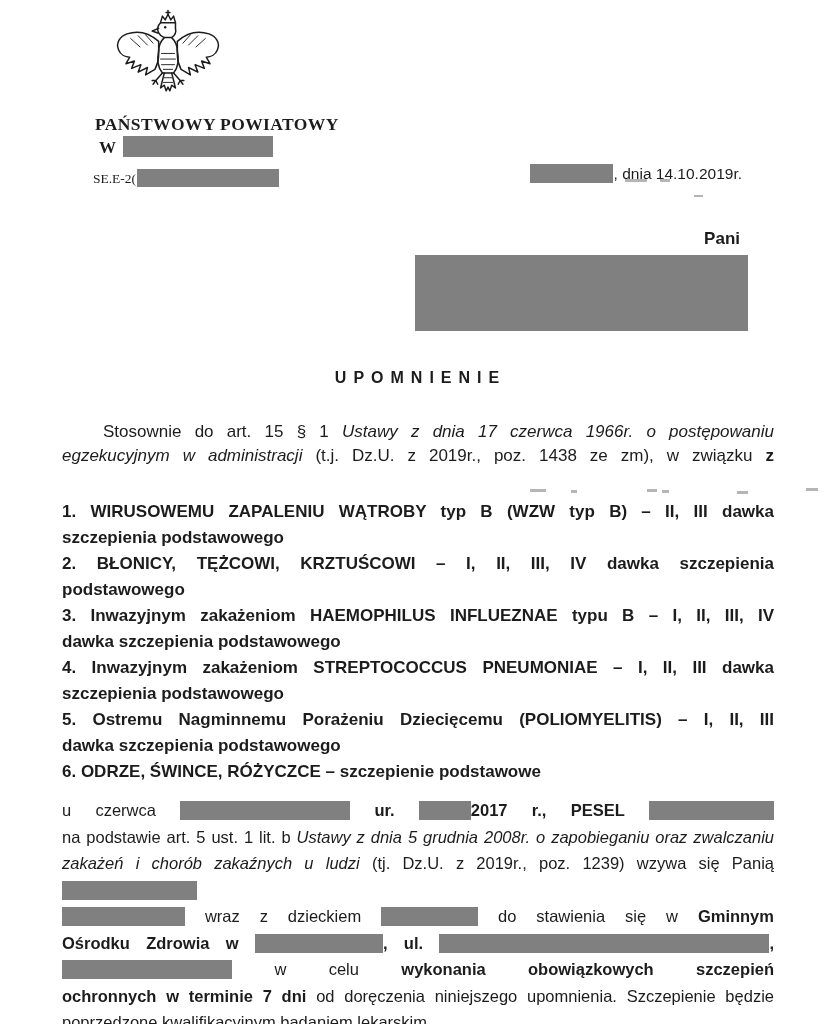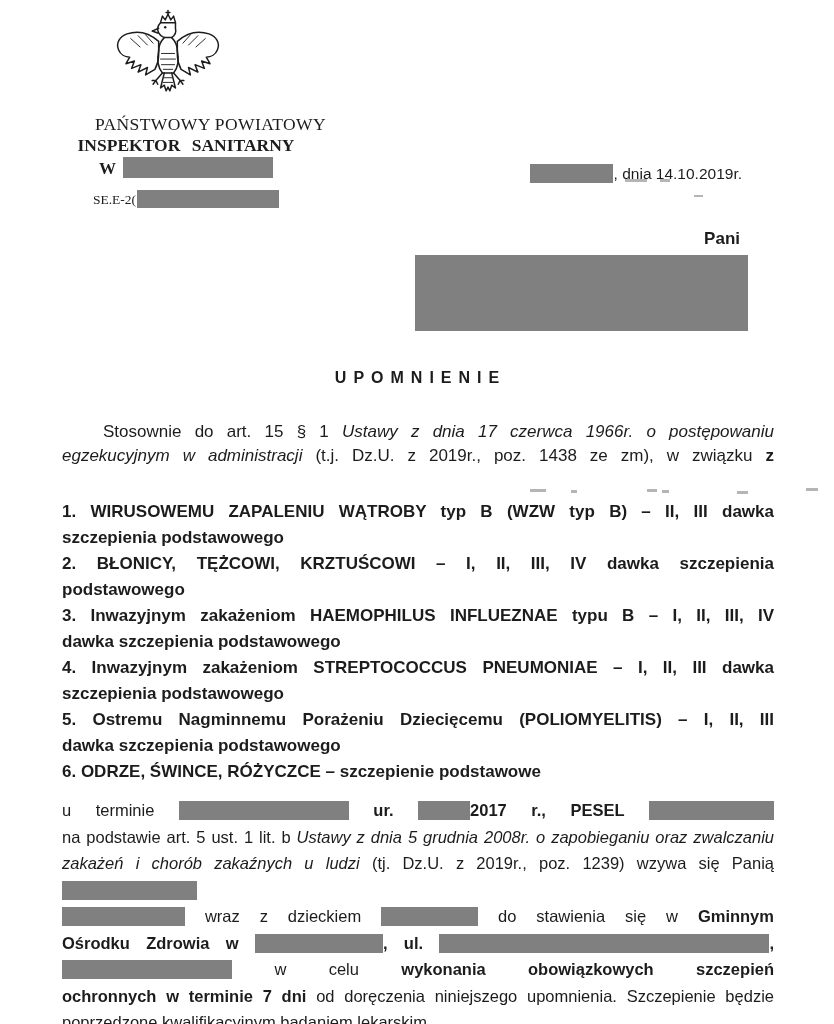--- a/index.html
+++ b/index.html
@@ -18,21 +18,21 @@
     overflow:hidden;
   }
   
   .eagle{position:absolute;left:112px;top:6px;width:112px;height:108px;}
   .org{
     position:absolute;left:58px;top:114px;width:256px;
     text-align:center;
     font-family:"Liberation Serif",serif;
     line-height:21px;
   }
-  .org-l1{font-weight:normal;font-size:17.5px;letter-spacing:.4px;white-space:nowrap;margin-left:37px;}
+  .org-l1{font-weight:bold;font-size:17.5px;letter-spacing:.4px;white-space:nowrap;margin-left:37px;}
   .org-l2{font-weight:bold;font-size:17.5px;word-spacing:7px;white-space:nowrap;}
   .org-l3{font-weight:bold;font-size:17px;margin-top:1px;white-space:nowrap;}
   .org-l4{font-size:13.5px;margin-top:10px;white-space:nowrap;}
   .redact{display:inline-block;background:var(--redact);height:19px;vertical-align:-4px;}
   .hbox{height:21px;margin-left:7px;}
   .refbox{height:18px;margin-left:1px;vertical-align:-4px;}
   .datebox{height:19px;margin-right:1px;}
   
   .rw52{width:52px}.rw83{width:83px}.rw97{width:97px}.rw123{width:123px}
   .rw125{width:125px}.rw128{width:128px}.rw135{width:135px}.rw142{width:142px}
@@ -88,21 +88,20 @@
       <path d="M53,49 H67 M52,55 H68 M53,61 H67 M55,66 H65" stroke-width="1"></path>
       <path d="M54,70 L47,78 M47,78 L44,82 M47,78 L43,78 M47,78 L49,82"></path>
       <path d="M66,70 L73,78 M73,78 L76,82 M73,78 L77,78 M73,78 L71,82"></path>
       <path d="M56,70 L52,86 L56,83 L58,89 L60,85 L62,89 L64,83 L68,86 L64,70"></path>
       <path d="M56,75 H64 M55,80 H65" stroke-width="1"></path>
     </g>
   </svg>
 
   <div class="org">
     <div class="org-l1">PAŃSTWOWY POWIATOWY</div>
-    <div class="org-l2">INSPEKTOR SANITARNY</div>
     <div class="org-l3"><span>W</span><span class="redact hbox rw150"></span></div>
     <div class="org-l4"><span>SE.E-2(</span><span class="redact refbox rw142"></span></div>
   </div>
 
   <div class="dateline"><span class="redact datebox rw83"></span><span>, dnia 14.10.2019r.</span></div>
 
   <div class="salutation">Pani</div>
   <div class="addr-box"></div>
 
   <div class="title">UPOMNIENIE</div>
@@ -128,21 +127,21 @@
     <div>dawka szczepienia podstawowego</div>
     <div class="jl">4. Inwazyjnym zakażeniom STREPTOCOCCUS PNEUMONIAE – I, II, III dawka</div>
     <div>szczepienia podstawowego</div>
     <div class="jl">5. Ostremu Nagminnemu Porażeniu Dziecięcemu (POLIOMYELITIS) – I, II, III</div>
     <div>dawka szczepienia podstawowego</div>
     <div>6. ODRZE, ŚWINCE, RÓŻYCZCE – szczepienie podstawowe</div>
   </div>
 
   <div class="closing">
     <div class="jl">
-      <span class="r">u terminie</span>
+      <span class="r">u czerwca</span>
       <span class="redact rw170"></span>
       <span class="b">ur.</span>
       <span class="redact rw52"></span><span class="b">2017 r., PESEL</span>
       <span class="redact rw125"></span>
     </div>
     <div class="jl">
       <span class="r">na podstawie art. 5 ust. 1 lit. b</span>
       <span class="i">Ustawy z dnia 5 grudnia 2008r. o zapobieganiu oraz zwalczaniu</span>
     </div>
     <div class="jl">

